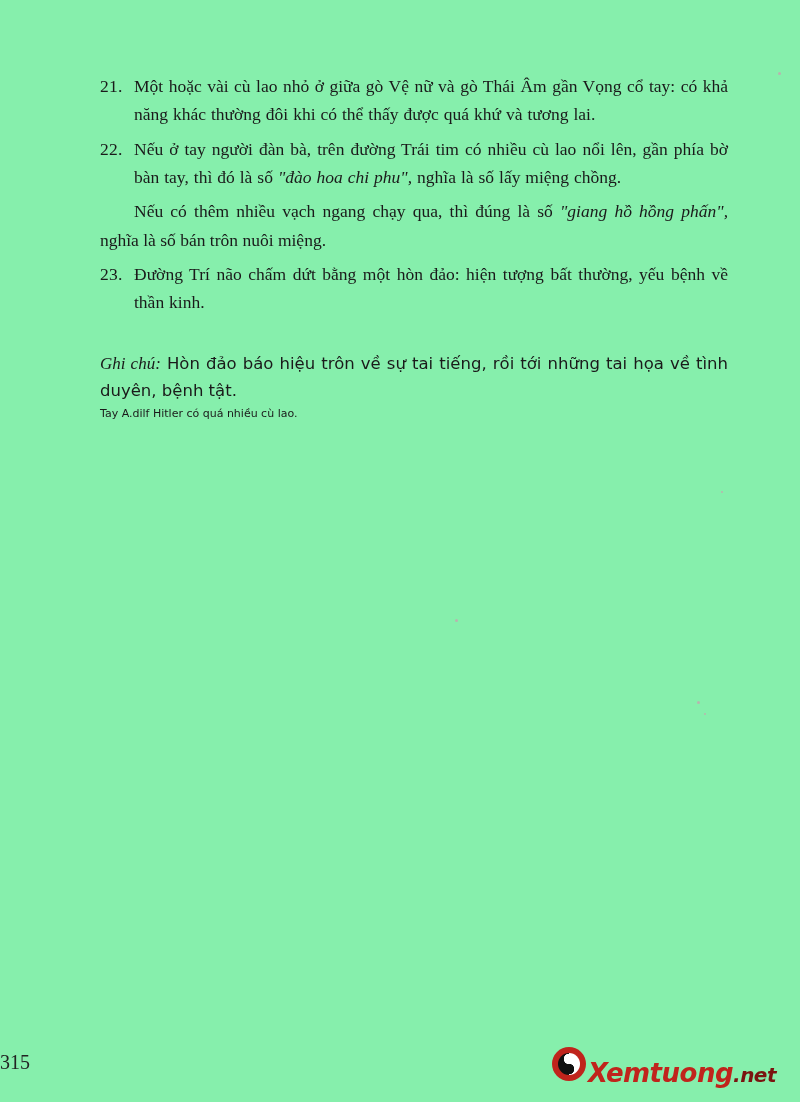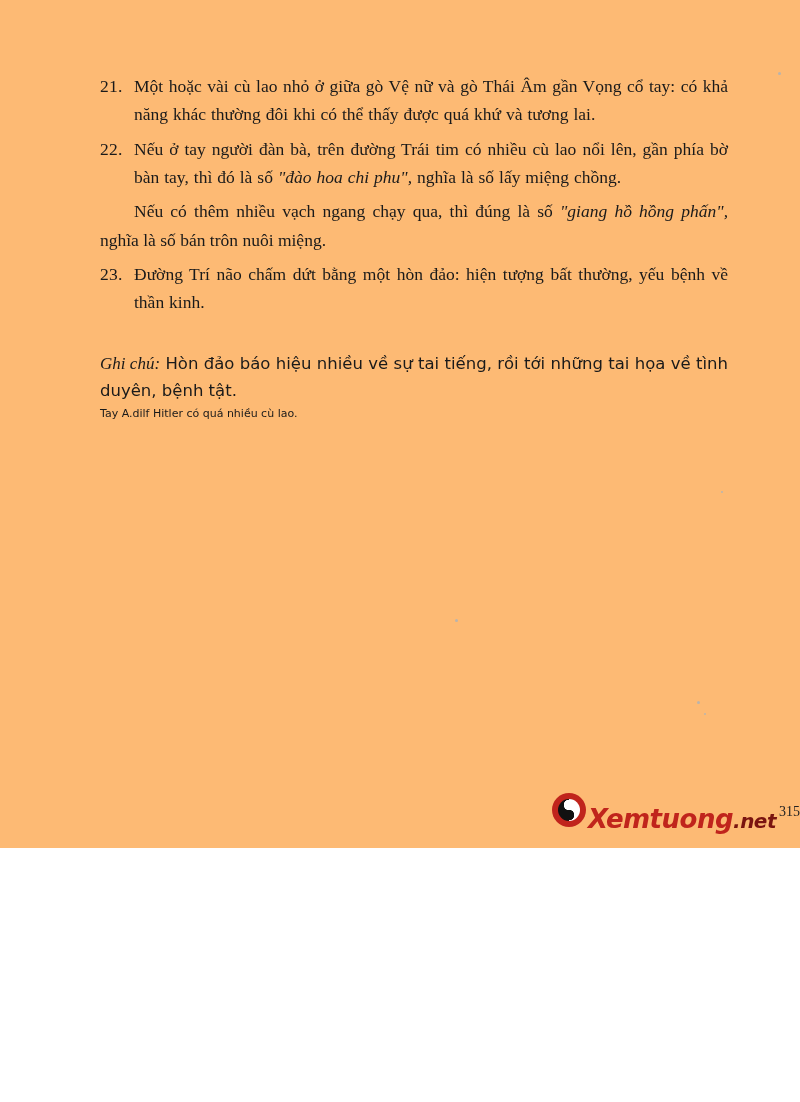--- a/index.html
+++ b/index.html
@@ -12,22 +12,22 @@
     background: #ffffff;
     font-family: "Liberation Serif", serif;
     color: #1a1a1a;
     position: relative;
     overflow: hidden;
   }
   .page {
     position: absolute;
     top: 0; left: 0;
     width: 800px;
-    height: 848px;
-    background: #fdba74;
+    height: 1102px;
+    background: #86efac;
   }
   .content {
     position: absolute;
     left: 100px;
     top: 72px;
     width: 628px;
   }
   .num-item {
     display: flex;
     align-items: flex-start;
@@ -77,22 +77,22 @@
   .speck {
     position: absolute;
     background: #b9b4ae;
     border-radius: 50%;
   }
   .page-number {
     position: absolute;
     left: 0;
     right: 0;
     bottom: 28px;
-    text-align: right;
-    font-size: 14px;
+    text-align: left;
+    font-size: 20px;
     color: #222;
     font-family: "Liberation Serif", serif;
   }
   .watermark {
     position: absolute;
     right: 24px;
     bottom: 18px;
     display: flex;
     align-items: center;
     height: 40px;
@@ -155,21 +155,21 @@
     </div>
 
     <div class="sub-para"><span>Nếu có thêm nhiều vạch ngang chạy qua, thì đúng là số </span><i class="qt">"giang hồ hồng phấn",</i><span> nghĩa là số bán trôn nuôi miệng.</span></div>
 
     <div class="num-item" style="margin-top:6px;">
       <div class="num">23.</div>
       <div class="body">Đường Trí não chấm dứt bằng một hòn đảo: hiện tượng bất thường, yếu bệnh về thần kinh.</div>
     </div>
 
     <div class="note">
-      <span class="label">Ghi chú:</span><span> Hòn đảo báo hiệu nhiều về sự tai tiếng, rồi tới những tai họa về tình duyên, bệnh tật.</span>
+      <span class="label">Ghi chú:</span><span> Hòn đảo báo hiệu trôn về sự tai tiếng, rồi tới những tai họa về tình duyên, bệnh tật.</span>
       <div class="note-line2">Tay A.dilf Hitler có quá nhiều cù lao.</div>
     </div>
 
   </div>
 
   <div class="page-number">315</div>
 
   <div class="watermark">
     <div class="wm-logo"></div>
     <div class="wm-text"><span>Xemtuong</span><span class="net">.net</span></div>

